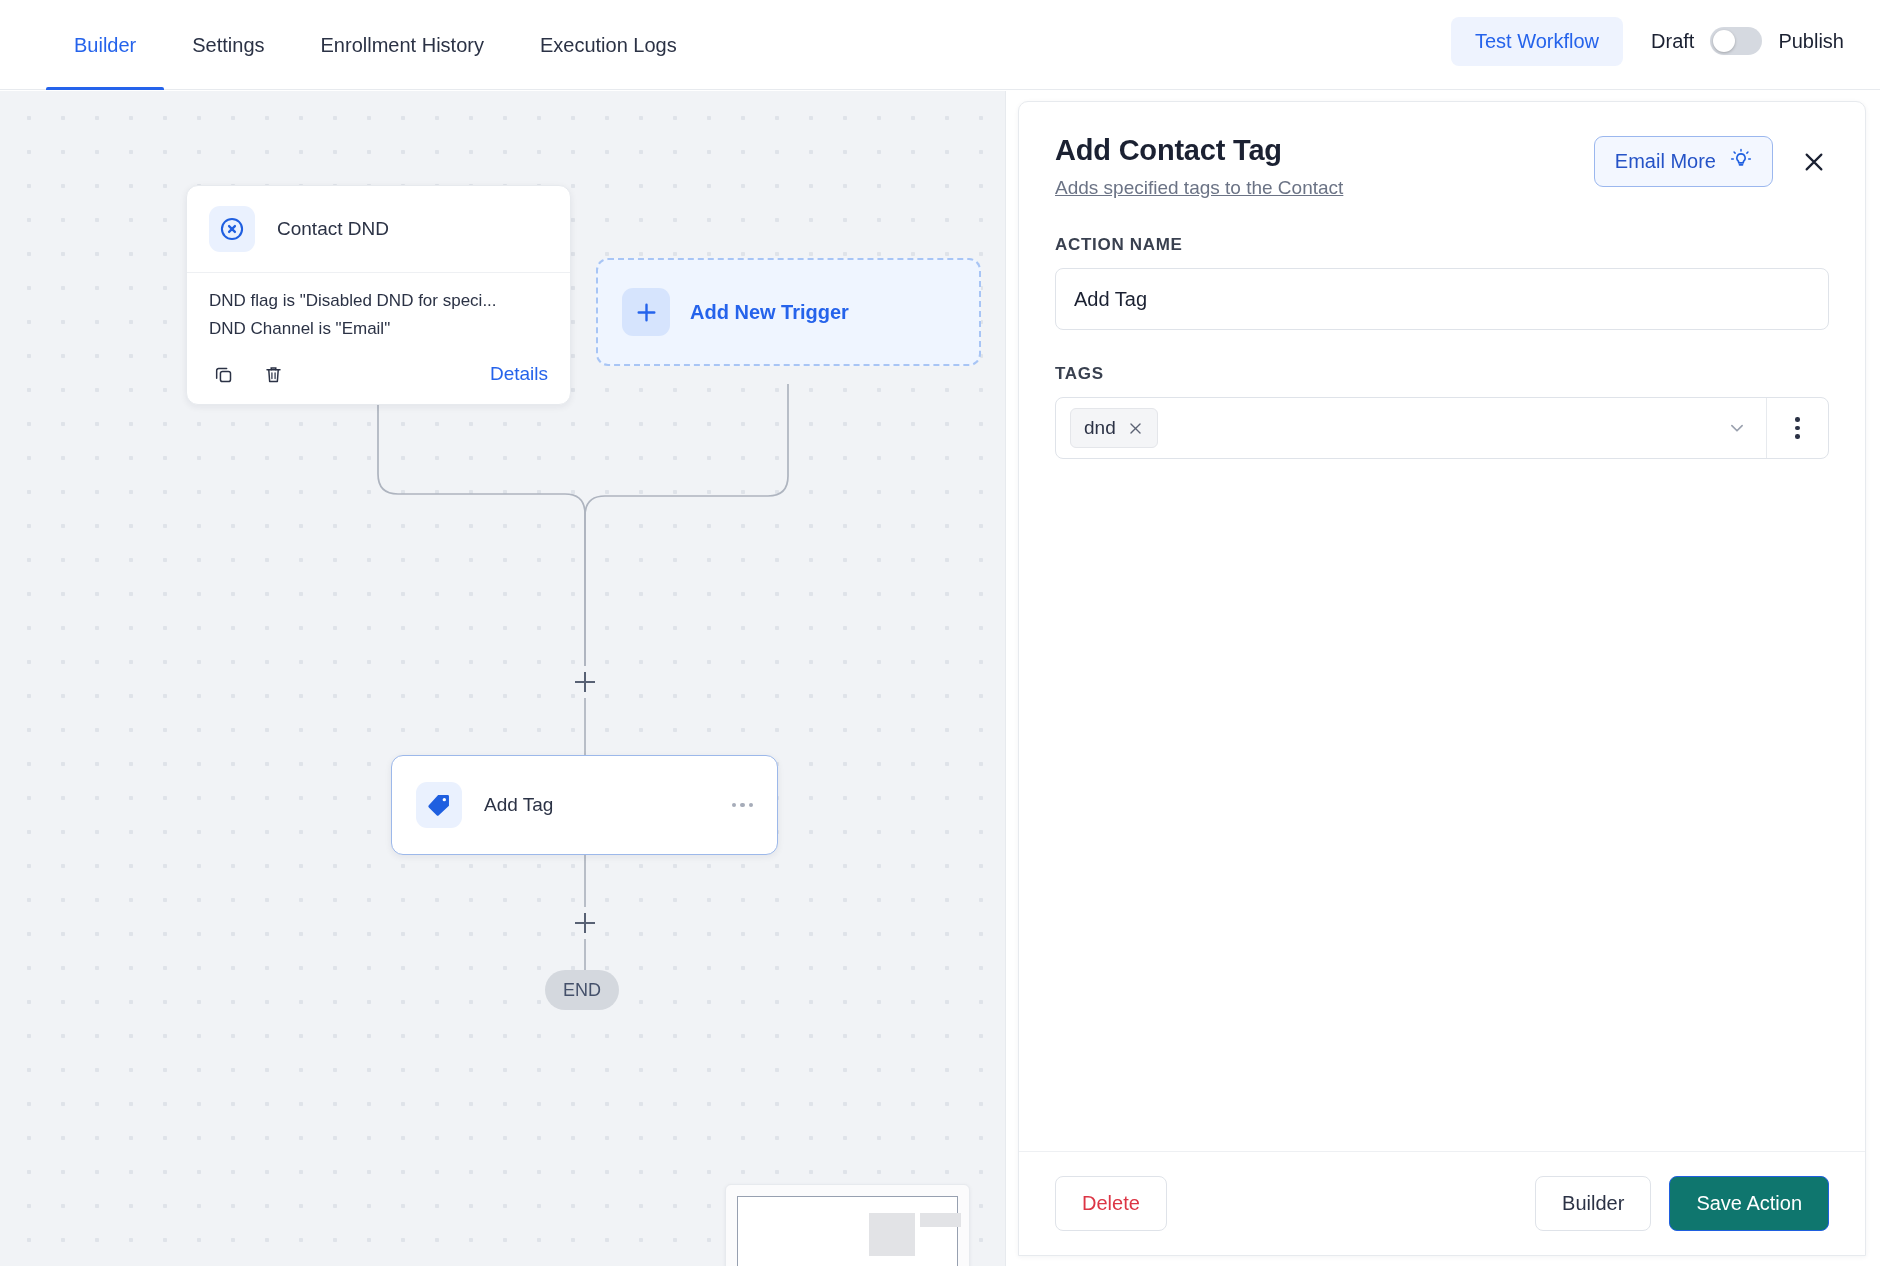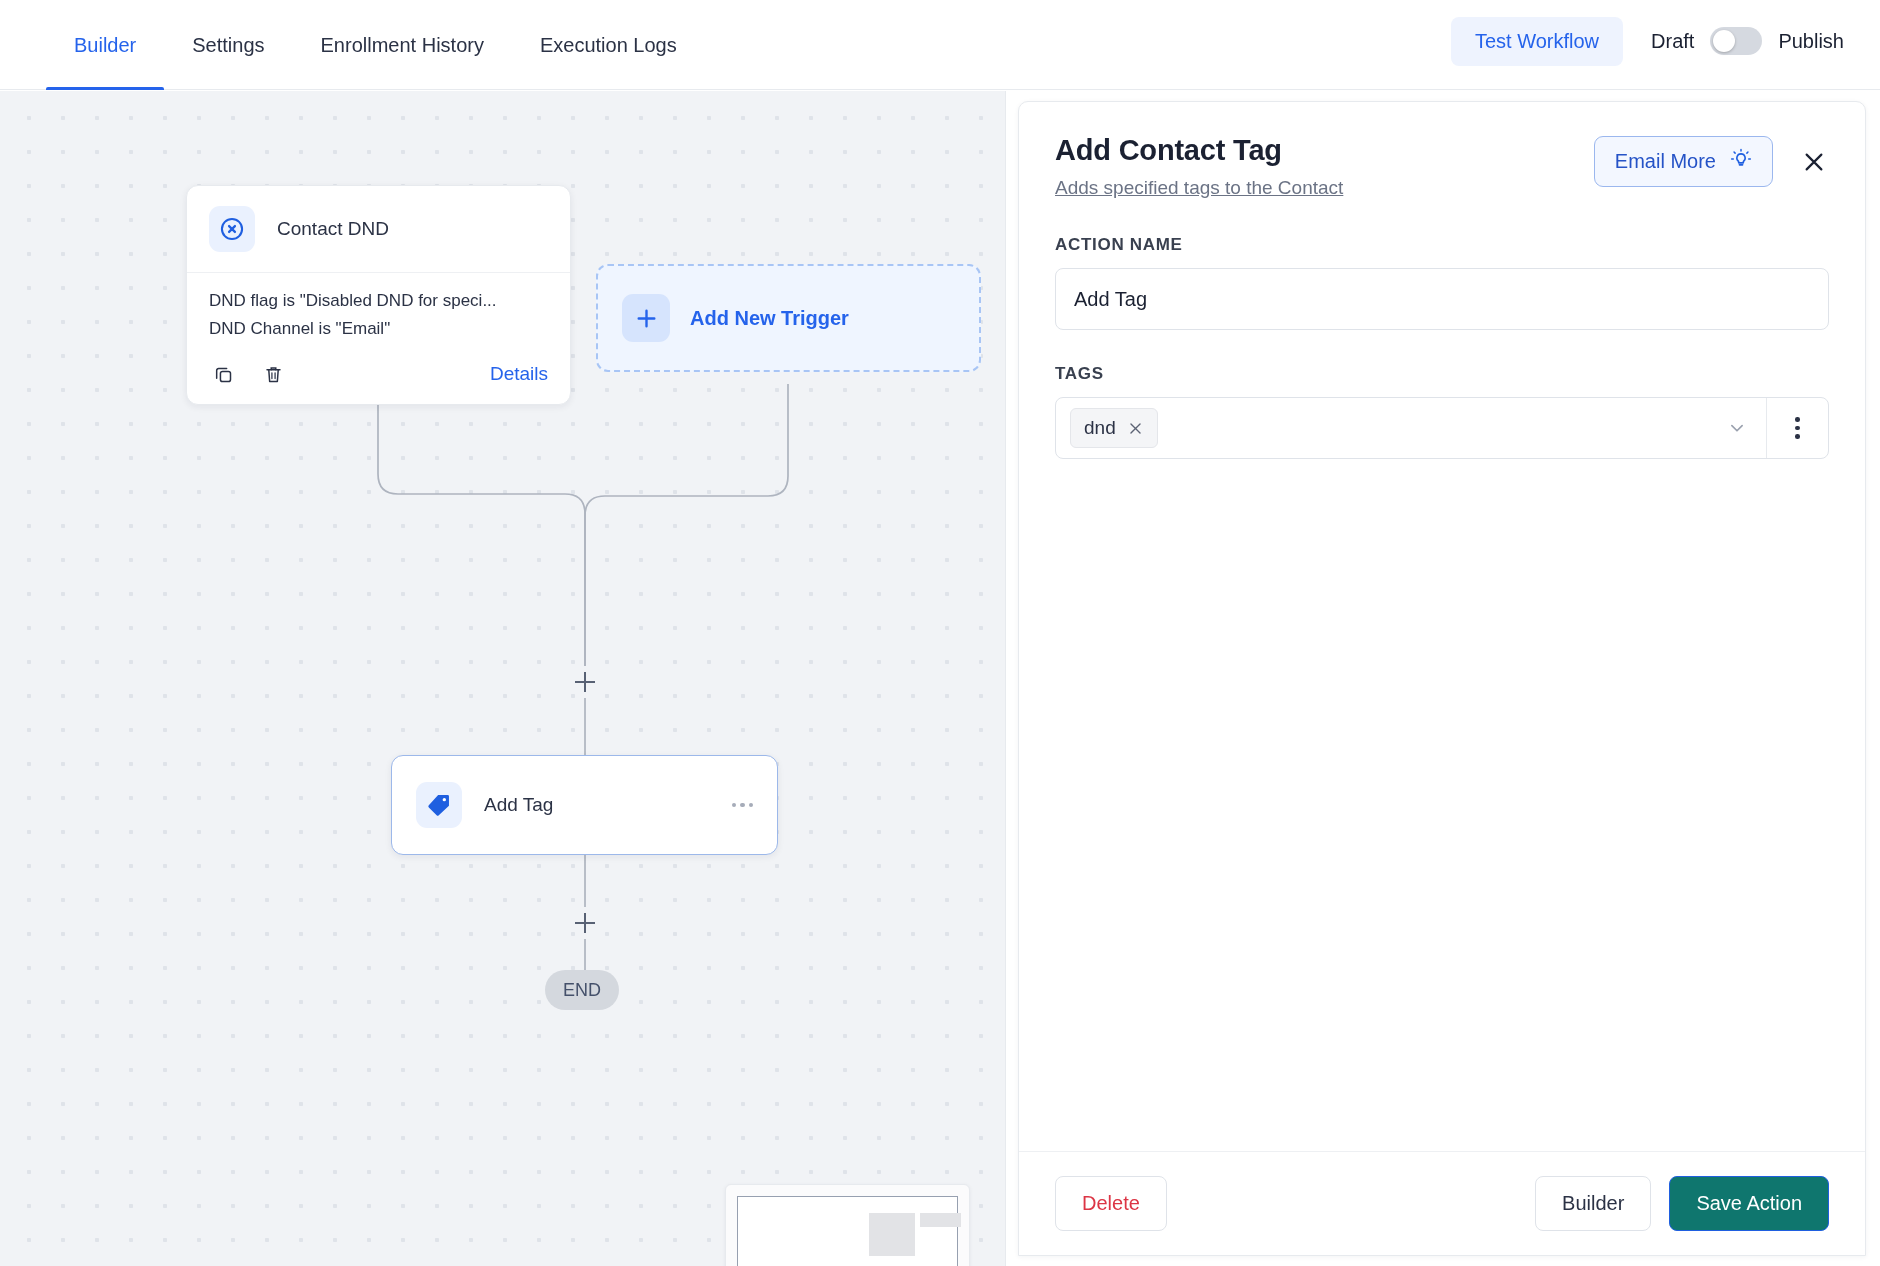--- a/index.html
+++ b/index.html
@@ -112,21 +112,21 @@
     align-items: center; justify-content: center;
     cursor: pointer;
   }
   .details-link {
     margin-left: auto; color: #2563eb;
     font-size: 19px; font-weight: 500; cursor: pointer;
   }
 
   
   .node-add-trigger {
-    position: absolute; left: 596px; top: 173px;
+    position: absolute; left: 596px; top: 167px;
     width: 385px; height: 108px;
     background: #eff5ff;
     border: 2px dashed #a8c5f5;
     border-radius: 12px;
     display: flex; align-items: center; gap: 20px;
     padding-left: 24px;
     cursor: pointer;
   }
   .sq-icon-lt {
     width: 48px; height: 48px; border-radius: 11px;

